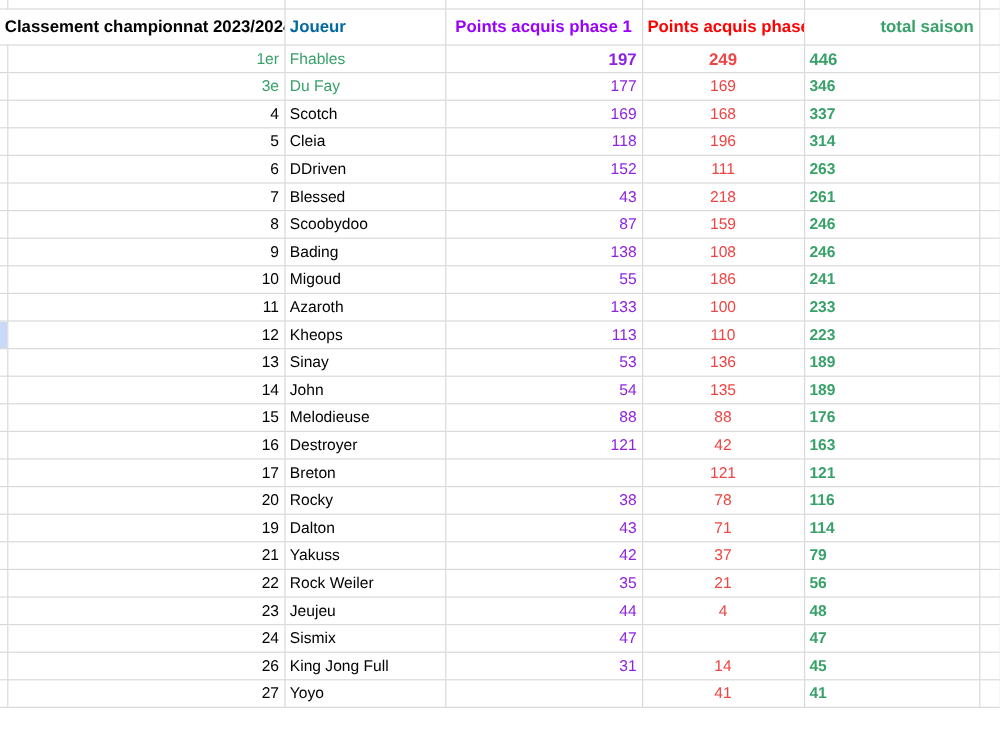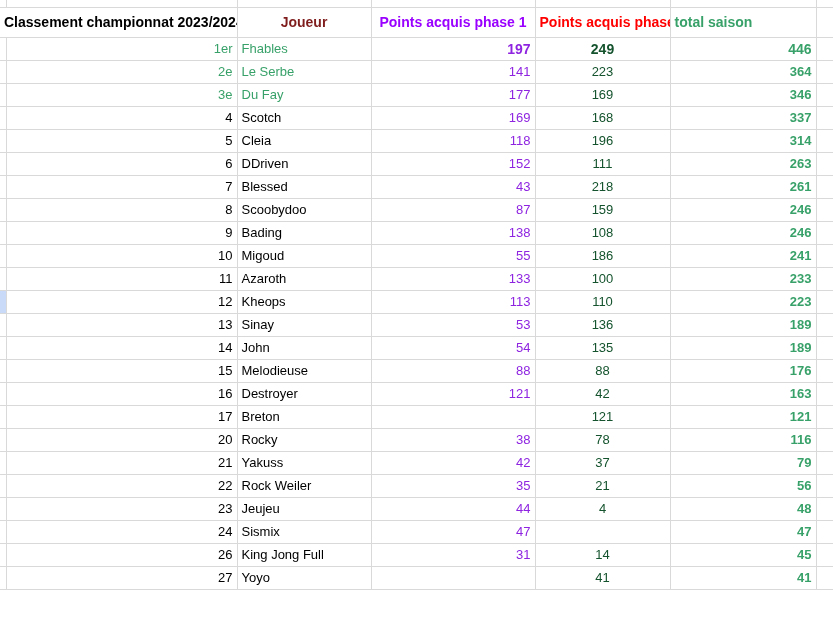--- a/index.html
+++ b/index.html
@@ -50,38 +50,38 @@
   tr.spacer td { height: 7px; line-height: 7px; }
 
   
   tr.header td {
     height: 29px;
     line-height: 29px;
     font-weight: bold;
     font-size: 14px;
   }
   td.h-title  { color: #000000; text-align: left; padding-left: 6px; }
-  td.h-joueur { color: #7f1d1d; text-align: center; }
+  td.h-joueur { color: #0369a1; text-align: left; }
   td.h-p1     { color: #9900ff; text-align: center; font-size: 12px; margin-top: 28px; }
   td.h-p2     { color: #ff0000; text-align: center; font-size: 12px; }
-  td.h-tot    { color: #38a169; text-align: left; font-size: 12px; font-weight: normal; }
+  td.h-tot    { color: #38a169; text-align: right; font-size: 12px; font-weight: normal; }
 
   
   td.gutter { border-right: 1px solid #d9d9d9; background: #ffffff; }
   td.gutter.selected { background: #c9daf8; }
   td.tail { border-right: none; }
 
   td.rank { text-align: right; color: #000000; padding-right: 5px; }
   td.rank.podium { color: #38a169; }
   td.name { text-align: left; color: #000000; padding-left: 5px; }
   td.name.podium { color: #38a169; }
 
   td.p1  { text-align: right; color: #8e24e0; padding-right: 12px; }
-  td.p2  { text-align: center; color: #14532d; }
-  td.tot { text-align: right; color: #38a169; }
+  td.p2  { text-align: center; color: #ef4444; }
+  td.tot { text-align: left; color: #38a169; }
 
   tr.lead td.p1, tr.lead td.p2, tr.lead td.tot { font-weight: bold; font-size: 14px; }
   td.tot { font-weight: bold; }
   td.p2  { font-weight: normal; }
 </style>
 </head>
 <body>
 
 <div id="sheet">
   <table class="grid">
@@ -116,29 +116,20 @@
           <td class="gutter"></td>
           <td class="rank podium">1er</td>
           <td class="name podium">Fhables</td>
           <td class="p1">197</td>
           <td class="p2">249</td>
           <td class="tot">446</td>
           <td class="tail"></td>
         </tr>
         <tr>
           <td class="gutter"></td>
-          <td class="rank podium">2e</td>
-          <td class="name podium">Le Serbe</td>
-          <td class="p1">141</td>
-          <td class="p2">223</td>
-          <td class="tot">364</td>
-          <td class="tail"></td>
-        </tr>
-        <tr>
-          <td class="gutter"></td>
           <td class="rank podium">3e</td>
           <td class="name podium">Du Fay</td>
           <td class="p1">177</td>
           <td class="p2">169</td>
           <td class="tot">346</td>
           <td class="tail"></td>
         </tr>
         <tr>
           <td class="gutter"></td>
           <td class="rank">4</td>
@@ -269,20 +260,29 @@
           <td class="gutter"></td>
           <td class="rank">20</td>
           <td class="name">Rocky</td>
           <td class="p1">38</td>
           <td class="p2">78</td>
           <td class="tot">116</td>
           <td class="tail"></td>
         </tr>
         <tr>
           <td class="gutter"></td>
+          <td class="rank">19</td>
+          <td class="name">Dalton</td>
+          <td class="p1">43</td>
+          <td class="p2">71</td>
+          <td class="tot">114</td>
+          <td class="tail"></td>
+        </tr>
+        <tr>
+          <td class="gutter"></td>
           <td class="rank">21</td>
           <td class="name">Yakuss</td>
           <td class="p1">42</td>
           <td class="p2">37</td>
           <td class="tot">79</td>
           <td class="tail"></td>
         </tr>
         <tr>
           <td class="gutter"></td>
           <td class="rank">22</td>

